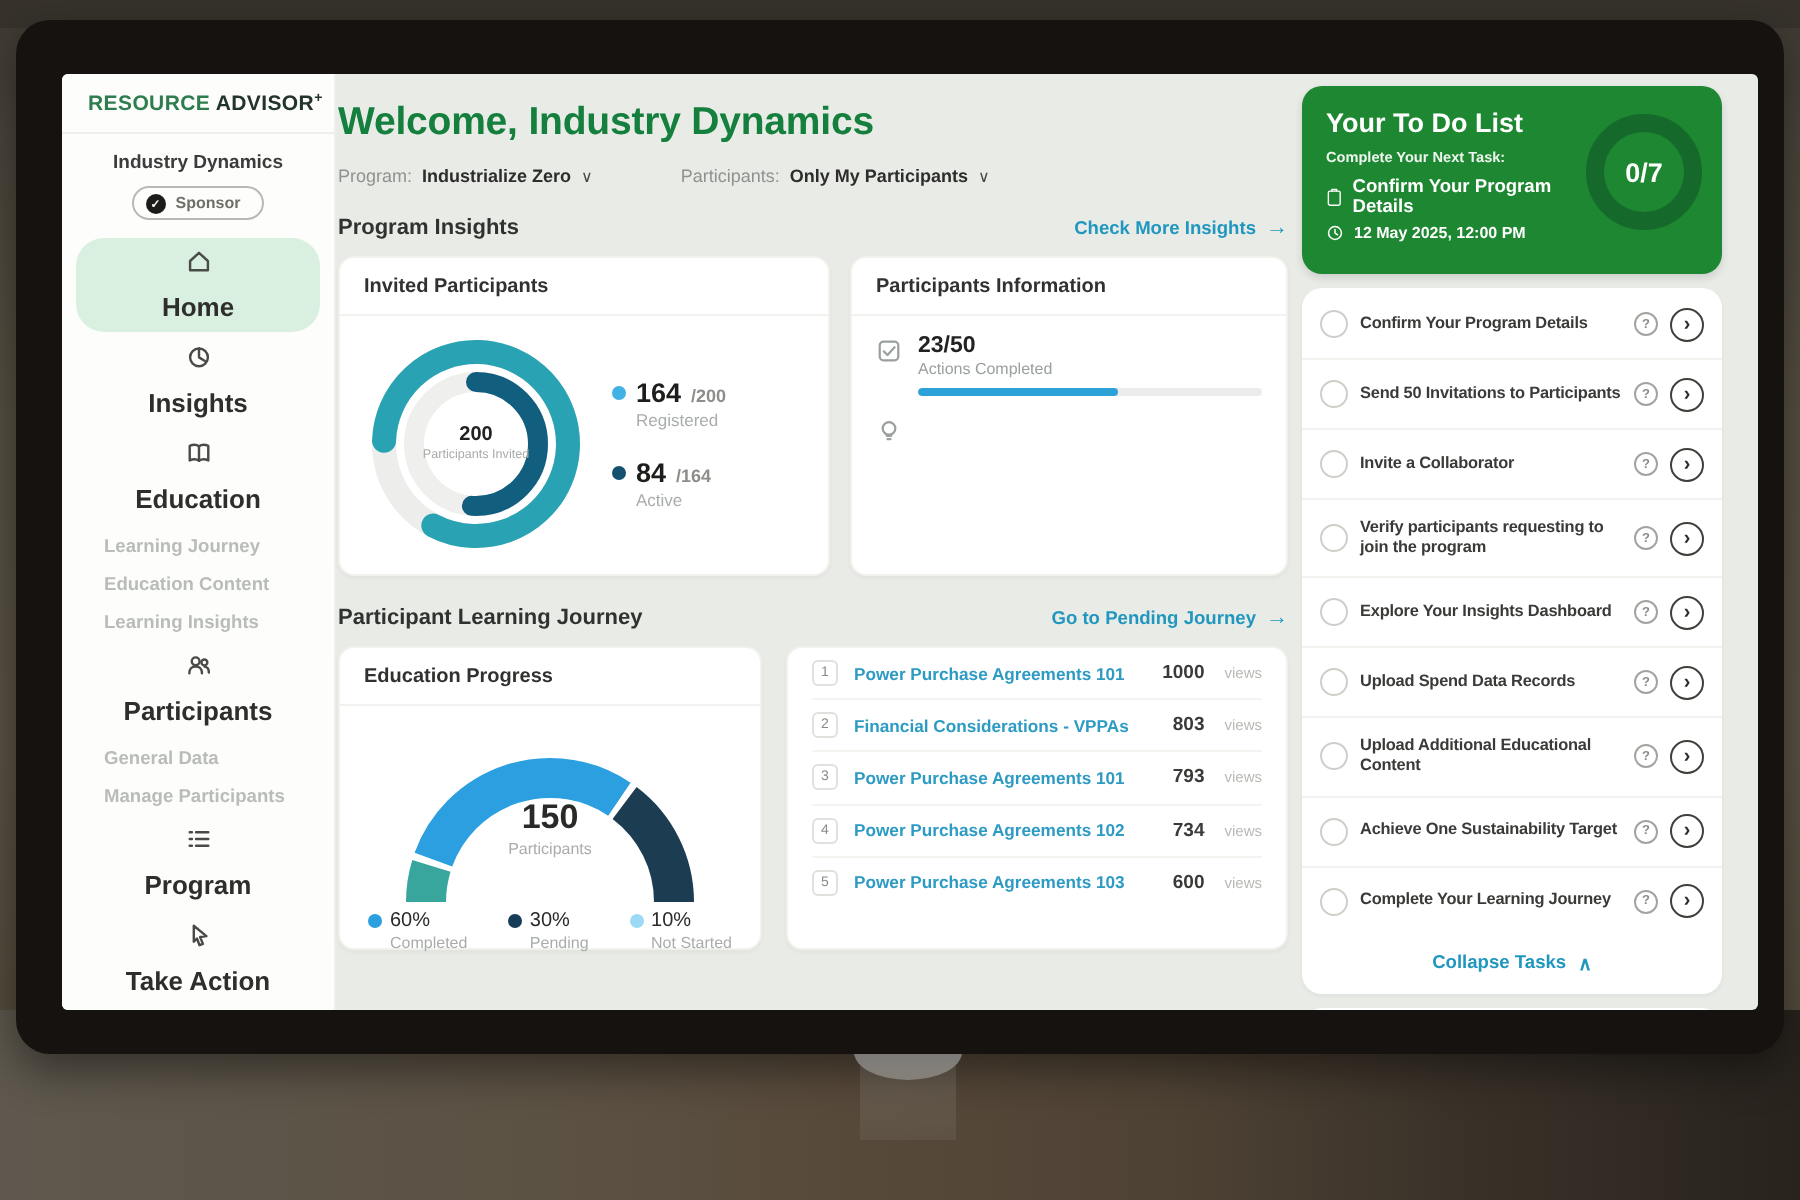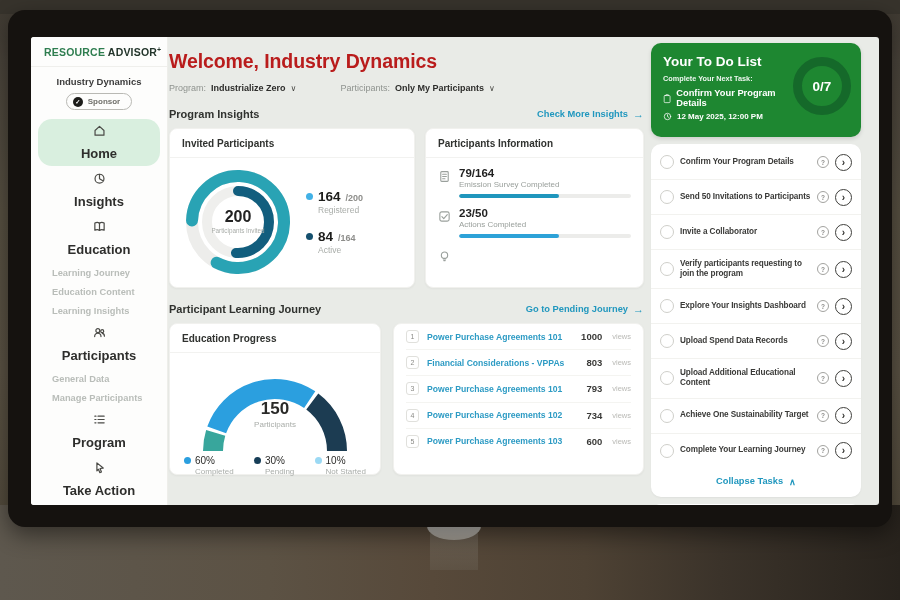--- a/index.html
+++ b/index.html
@@ -34,39 +34,39 @@
   .menu{margin-top:2px;}
   .mi{display:flex;align-items:center;gap:9px;margin:1px 7px;padding:5px 8px;
     font-size:13px;font-weight:700;color:#2e2e2c;cursor:pointer;border-radius:14px;flex-direction:column;}
   .mi.active{background:#d9efdf;}
   .mi .ic{width:13px;height:13px;flex:none;display:flex;align-items:center;justify-content:center;}
   .mi .ic svg{width:13px;height:13px;stroke:#4a4a46;fill:none;stroke-width:1.3;stroke-linecap:round;stroke-linejoin:round;}
   .ms{margin:0 7px;padding:4.5px 8px 4.5px 14px;font-size:9.3px;font-weight:600;color:#b9bdb9;cursor:pointer;}
 
   
   .main{position:absolute;left:138px;top:0;width:475px;height:100%;}
-  h1.welcome{margin:13px 0 0;font-size:19.5px;font-weight:800;color:#b91c1c;letter-spacing:-.1px;}
+  h1.welcome{margin:13px 0 0;font-size:19.5px;font-weight:800;color:#15803d;letter-spacing:-.1px;}
   .filters{margin-top:10px;display:flex;gap:44px;}
   .filter{display:flex;align-items:center;gap:5px;font-size:9px;color:#8f938f;cursor:pointer;}
   .filter b{color:#2d2d2b;font-weight:700;}
   .chev{font-size:8px;color:#4a4a46;}
   .section-row{margin-top:15px;display:flex;justify-content:space-between;align-items:center;gap:36px;}
   .section-title{font-size:11px;font-weight:800;color:#30322f;}
   .tlink{display:flex;align-items:center;gap:5px;font-size:9.3px;font-weight:700;color:#2097be;cursor:pointer;}
   .tlink .arr{font-size:11px;}
   .cards-row{display:flex;gap:10px;margin-top:8px;}
   .card{background:#fff;border:1px solid #f1f1ee;border-radius:8px;box-shadow:0 1px 2px rgba(60,60,60,.05);box-sizing:border-box;}
   .card-title{padding:9px 12px 8px;font-size:10px;font-weight:800;color:#30322f;border-bottom:1px solid #f2f2f0;}
 
   
   .card-invited{width:246px;height:160px;}
   .inv-body{display:flex;align-items:center;gap:12px;padding:8px 8px 8px 12px;}
   .donut-wrap{position:relative;width:112px;height:112px;flex:none;}
   .donut-center{position:absolute;inset:0;display:flex;flex-direction:column;align-items:center;justify-content:center;text-align:center;}
-  .donut-center .dv{font-size:16px;font-weight:800;color:#222;}
+  .donut-center .dv{font-size:10px;font-weight:800;color:#222;}
   .donut-center .dl{font-size:6.3px;color:#a9ada9;width:54px;line-height:1.3;margin-top:1px;}
   .dleg{display:flex;flex-direction:column;gap:14px;}
   .dleg-item .row1{display:flex;align-items:baseline;gap:5px;}
   .dleg-item .dot{width:7px;height:7px;border-radius:50%;align-self:center;}
   .dleg-item .lv{font-size:13.5px;font-weight:800;color:#1d1d1b;}
   .dleg-item .lt{font-size:9px;font-weight:700;color:#8d8d8a;}
   .dleg-item .lb{font-size:8.5px;color:#a9ada9;margin:1px 0 0 12px;}
 
   
   .card-info{flex:1;height:160px;}
@@ -273,33 +273,20 @@
               <div class="lb">Active</div>
             </div>
           </div>
         </div>
       </div>
 
       <div class="card card-info">
         <div class="card-title">Participants Information</div>
         <div class="inforow">
           <span class="iic"><svg viewBox="0 0 14 14">
-                  <rect x="3" y="1.8" width="8" height="10.5" rx="1"></rect>
-                  <path d="M5 4.6 H9 M5 7 H9 M5 9.4 H7.5"></path>
-                </svg></span>
-          <div class="ibody">
-            <div class="iv">79/164</div>
-            <div class="il">Emission Survey Completed</div>
-            <div class="bar">
-                  <div class="fill" style="width: 58%;"></div>
-                </div>
-          </div>
-        </div>
-        <div class="inforow">
-          <span class="iic"><svg viewBox="0 0 14 14">
                   <rect x="2" y="2" width="10" height="10" rx="2"></rect>
                   <path d="M4.2 7.2 L6.2 9.2 L10 5"></path>
                 </svg></span>
           <div class="ibody">
             <div class="iv">23/50</div>
             <div class="il">Actions Completed</div>
             <div class="bar">
                   <div class="fill" style="background: rgb(45, 162, 216); width: 58%;"></div>
                 </div>
           </div>

